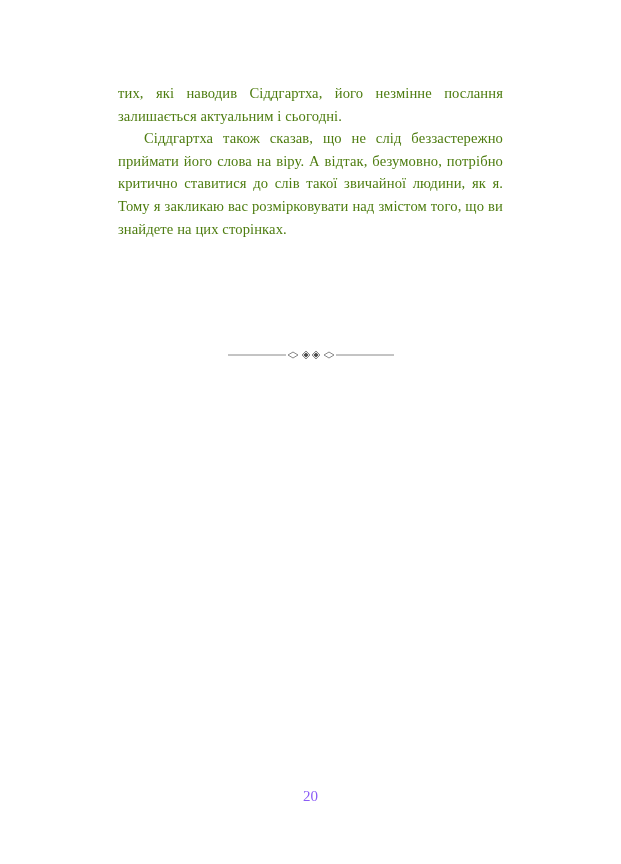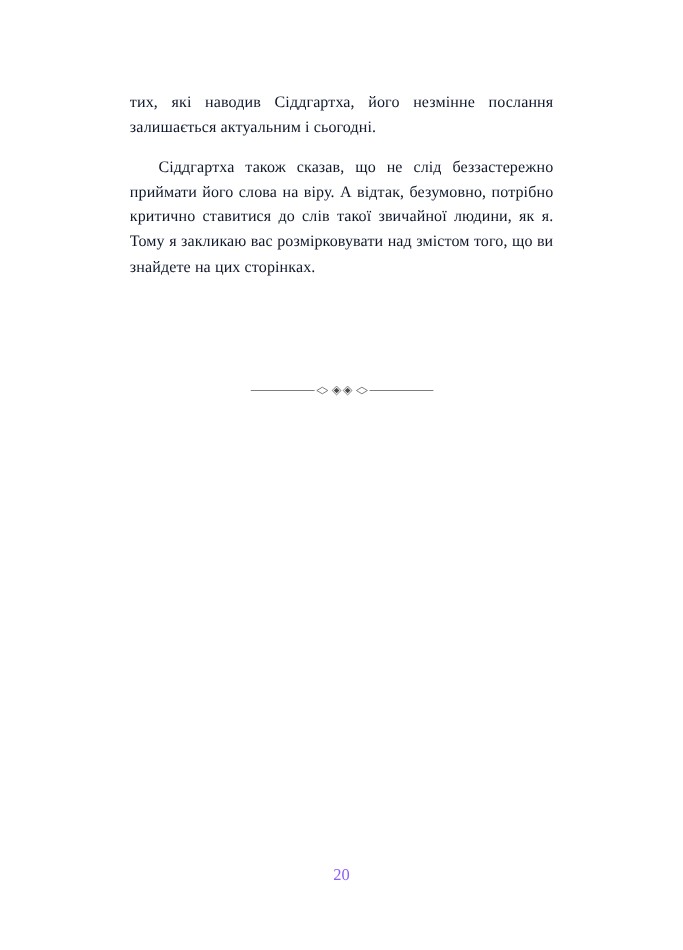--- a/index.html
+++ b/index.html
@@ -27,25 +27,25 @@
     left: 118px;
     top: 82px;
     width: 385px;
   }
   .para {
     margin: 0;
     font-size: 14.6px;
     line-height: 22.6px;
     text-align: justify;
     text-justify: inter-word;
-    color: #0f172a;
+    color: #4d7c0f;
     letter-spacing: 0.1px;
   }
   .para + .para {
-    margin-top: 14px;
+    margin-top: 0px;
   }
   .para.indent {
     text-indent: 26px;
   }
   .ornament {
     position: absolute;
     left: 118px;
     top: 345px;
     width: 385px;
     height: 20px;

